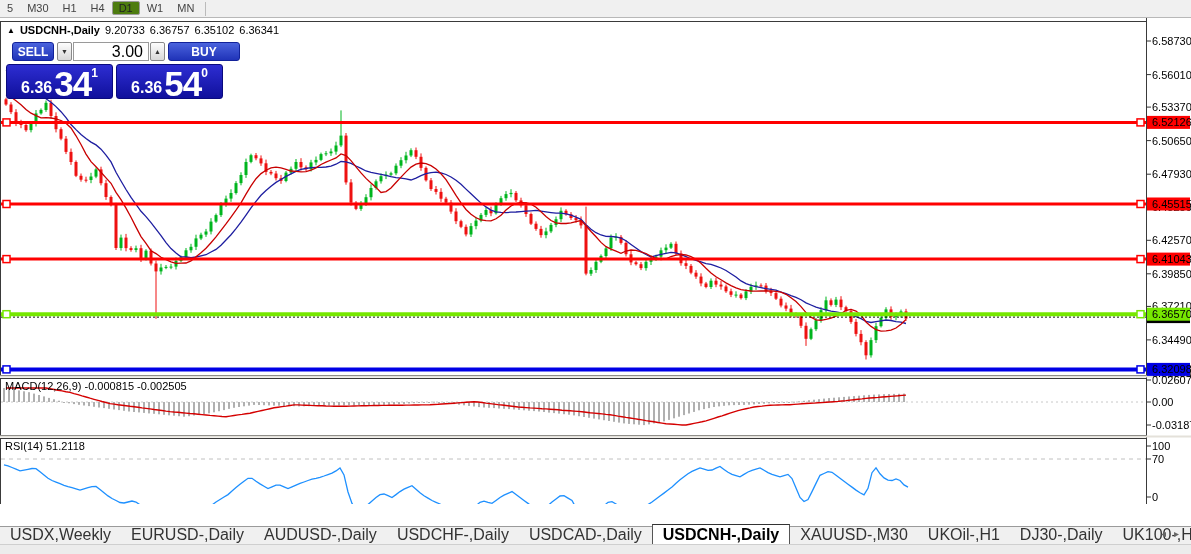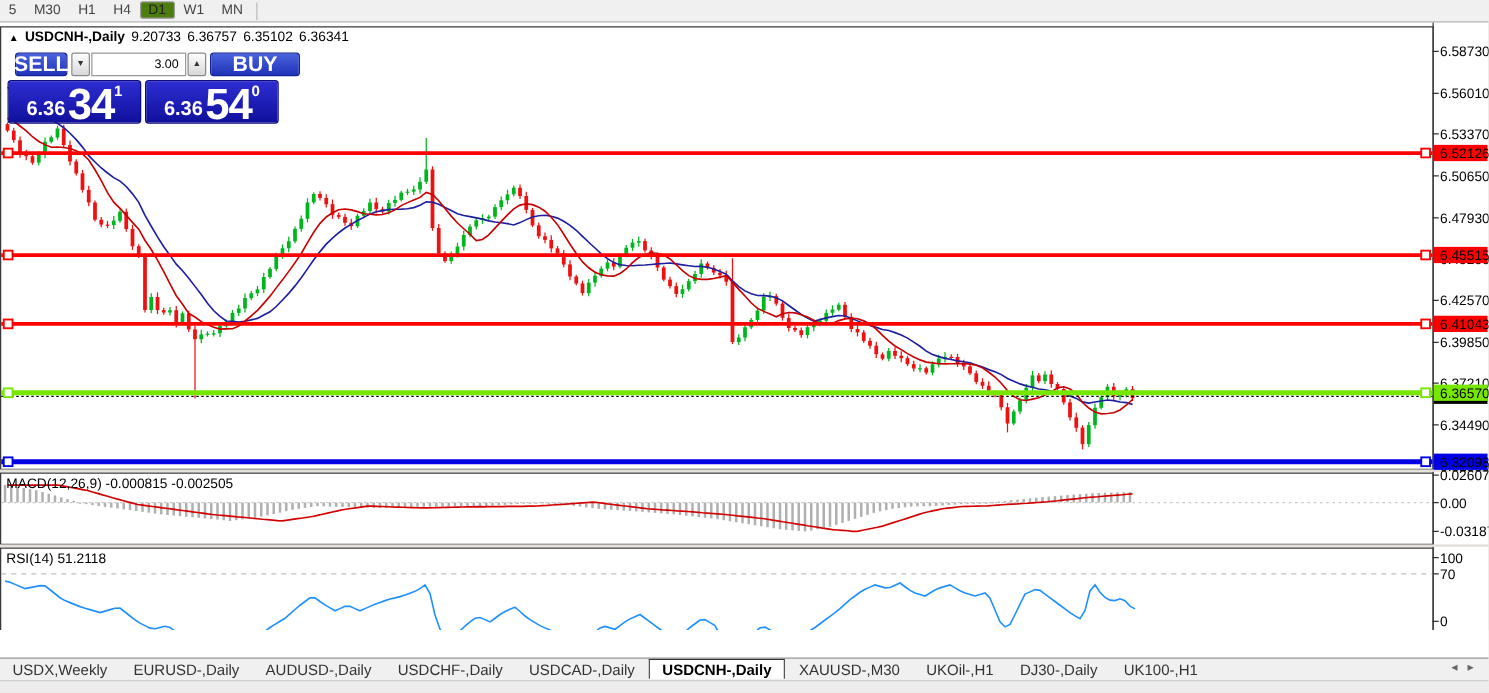--- a/index.html
+++ b/index.html
@@ -14,37 +14,37 @@
   .tb-sep{width:1px;height:14px;background:#bbb;margin:0 4px;}
   
   .chart-header{position:absolute;left:7px;top:24px;z-index:5;font-size:11px;color:#000;
                 display:flex;gap:5px;align-items:center;white-space:nowrap;}
   .chart-header .tri{font-size:8px;}
   .chart-header b{font-weight:bold;}
   
   .trade{position:absolute;left:6px;top:42px;width:218px;height:58px;z-index:5;}
   .trade .row1{position:absolute;left:0;top:0;width:218px;height:20px;}
   .btn-trade{position:absolute;top:0;height:19px;border:1px solid #12229a;border-radius:3px;
-             background:linear-gradient(#4a63dd,#2033b8);color:#fff;font-size:17px;font-weight:bold;
+             background:linear-gradient(#4a63dd,#2033b8);color:#fff;font-size:12px;font-weight:bold;
              display:flex;align-items:center;justify-content:center;cursor:pointer;}
   .spin{position:absolute;top:0;height:19px;width:15px;border:1px solid #8a8a8a;border-radius:2px;
         background:linear-gradient(#fdfdfd,#d8d8d8);font-size:7px;color:#333;
         display:flex;align-items:center;justify-content:center;cursor:pointer;}
   .vol{position:absolute;left:67px;top:0;width:76px;height:19px;border:1px solid #9a9a9a;
-       font-size:10px;text-align:right;padding:0 5px;font-family:"Liberation Sans",sans-serif;}
+       font-size:16px;text-align:right;padding:0 5px;font-family:"Liberation Sans",sans-serif;}
   .bigquote{position:absolute;top:22px;width:107px;height:35px;border-radius:3px;border:1px solid #0a0a7e;
             background:linear-gradient(#2d2dd2,#10109c);color:#fff;display:flex;align-items:flex-end;
             justify-content:center;padding-bottom:2px;cursor:pointer;}
   .bigquote .pre{font-size:16px;font-weight:bold;margin-right:2px;line-height:16px;}
   .bigquote .big{font-size:35px;font-weight:bold;line-height:25px;letter-spacing:-1px;}
   .bigquote .sup{font-size:12px;font-weight:bold;line-height:12px;align-self:flex-start;margin-top:2px;}
   
   .datearea{position:absolute;left:0;top:504px;width:1191px;height:22px;background:#fff;}
   .tabbar{position:absolute;left:0;top:526px;width:1191px;height:18px;background:#f0f0f0;
-          border-top:1px solid #9a9a9a;display:flex;align-items:center;z-index:6;font-size:12px;color:#333;}
+          border-top:1px solid #9a9a9a;display:flex;align-items:flex-end;z-index:6;font-size:16px;color:#333;}
   .tab{padding:1px 10px 0 10px;display:flex;align-items:center;cursor:pointer;white-space:nowrap;}
   .tab-sep{width:1px;background:#aaa;margin:3px 0;}
   .tab.active{background:#fff;border:1px solid #555;border-top:1px solid #333;border-bottom:none;
               font-weight:bold;margin-top:-1px;color:#000;}
   .tab-scroll{position:absolute;right:8px;top:2px;font-size:10px;color:#666;letter-spacing:8px;cursor:pointer;}
   .statusbar{position:absolute;left:0;top:544px;width:1191px;height:10px;background:#ececec;border-top:1px solid #cfcfcf;}
   svg{position:absolute;left:0;top:0;}
   svg text{font-family:"Liberation Sans",sans-serif;}
 </style>
 </head>

